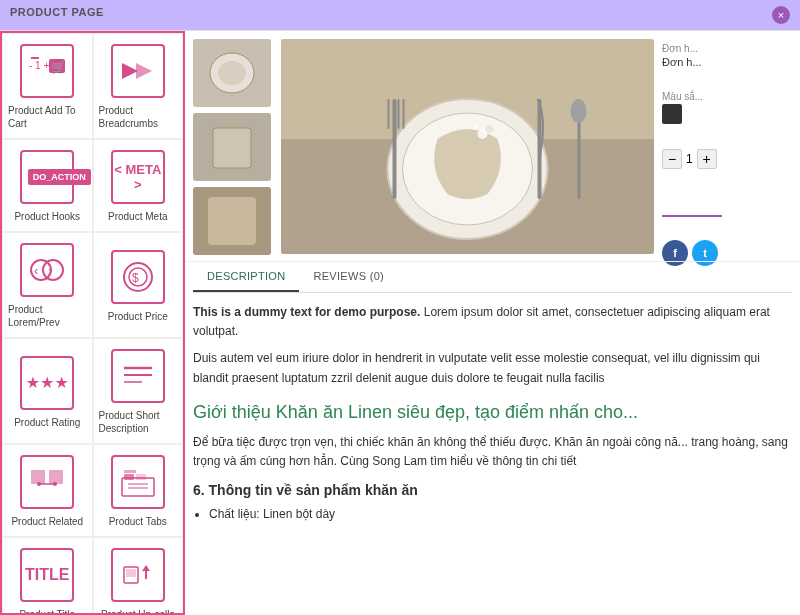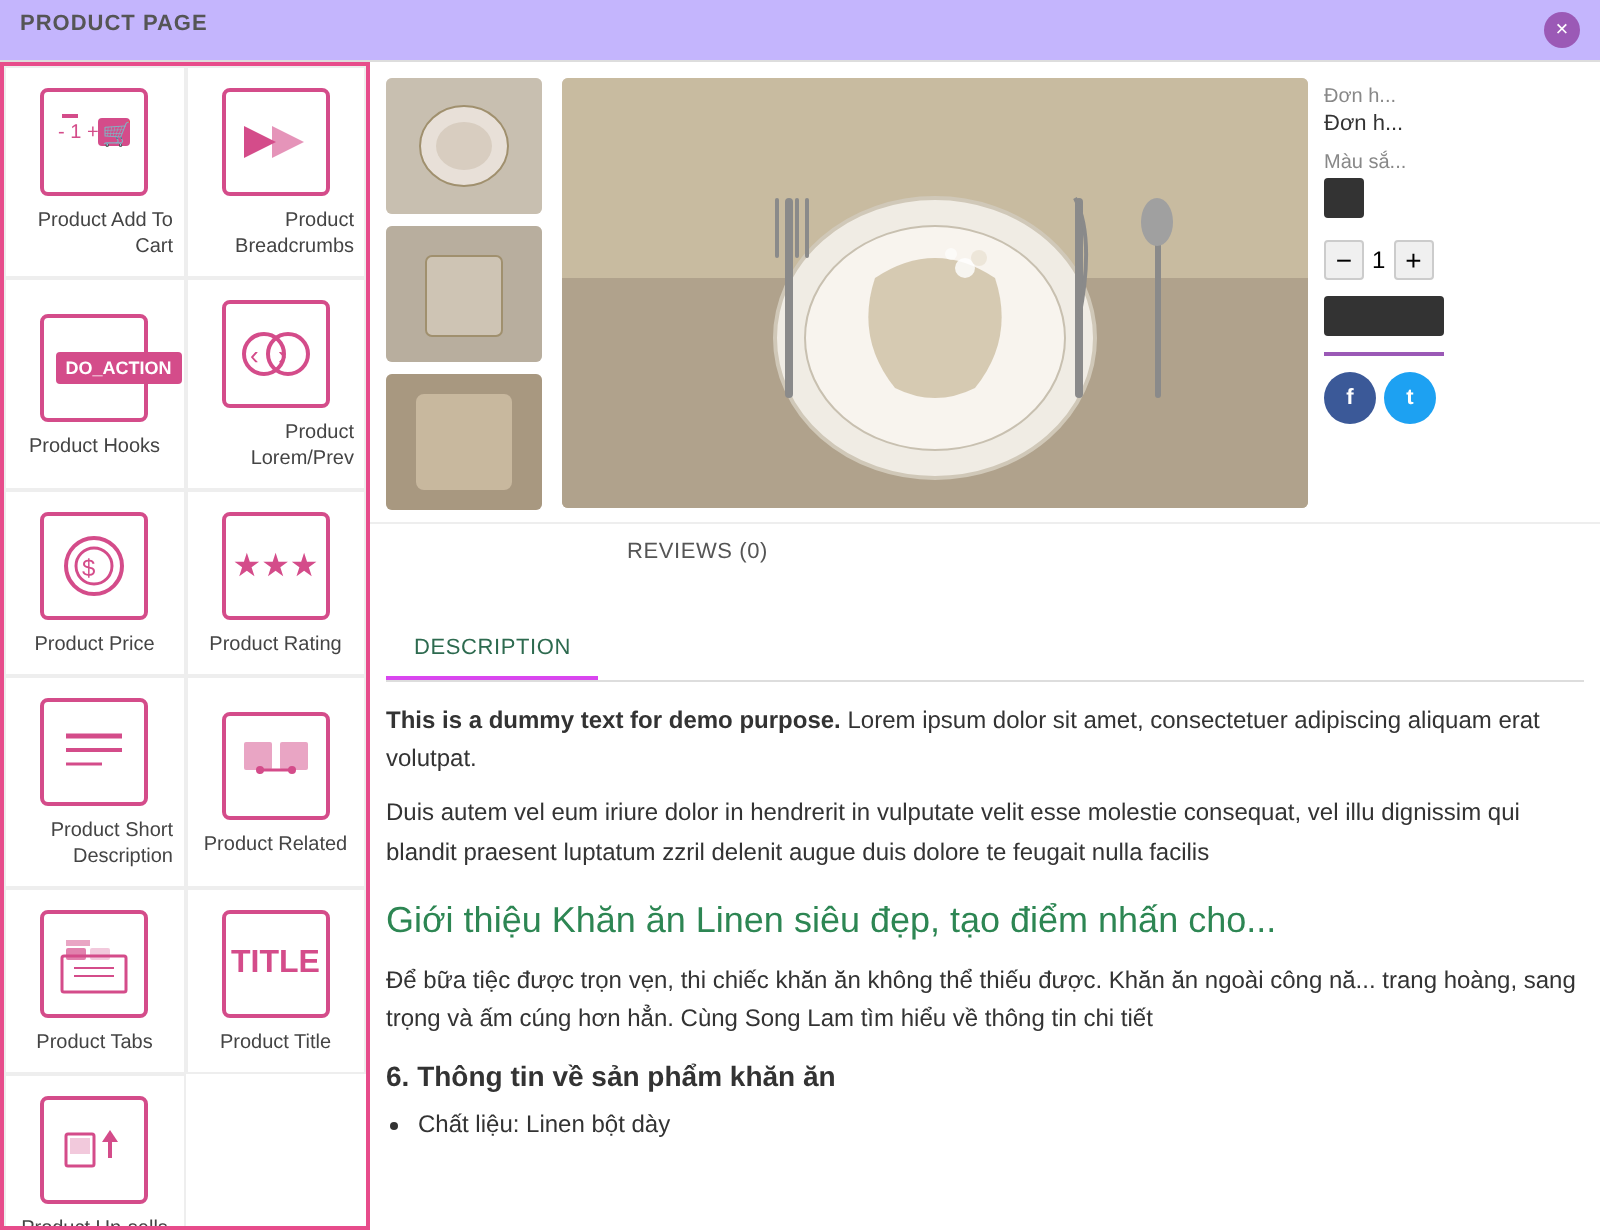--- a/index.html
+++ b/index.html
@@ -89,21 +89,21 @@
       font-size: 18px;
       background: #fff;
       position: relative;
     }
     .widget-icon.pink { border-color: #d44c8a; color: #d44c8a; }
 
     .widget-label {
       font-size: 10px;
       color: #444;
       line-height: 1.3;
-      text-align: right;
+      text-align: left;
     }
 
     
     .content-area {
       flex: 1;
       display: flex;
       flex-direction: column;
       overflow: hidden;
       background: #fff;
     }
@@ -146,21 +146,21 @@
       align-items: center;
       justify-content: center;
       overflow: hidden;
     }
 
     .right-info {
       width: 130px;
       padding: 4px 0;
       display: flex;
       flex-direction: column;
-      gap: 8px;
+      gap: 23px;
       font-size: 11px;
     }
 
     .info-label {
       font-size: 10px;
       color: #888;
       margin-bottom: 2px;
     }
 
     .color-swatch {
@@ -224,22 +224,21 @@
       padding: 8px 14px;
       font-size: 11px;
       color: #555;
       cursor: pointer;
       border-bottom: 2px solid transparent;
       text-transform: uppercase;
       letter-spacing: 0.3px;
     }
     .tab-btn.active {
       color: #2d6a4f;
-      border-bottom: 2px solid #d946ef;
-      margin-top: 48px;
+      border-bottom: 2px solid #404040;
     }
 
     .tab-content {
       padding: 10px 0;
       overflow-y: auto;
       max-height: 230px;
       font-size: 12px;
       color: #333;
       line-height: 1.6;
     }
@@ -305,20 +304,26 @@
         <span class="widget-label">Product Breadcrumbs</span>
       </div>
 
       <div class="widget-item">
         <div class="widget-icon pink">
           <div style="background:#d44c8a;color:white;font-size:9px;font-weight:bold;padding:3px 5px;border-radius:2px;margin-left:24px;">DO_ACTION</div>
         </div>
         <span class="widget-label">Product Hooks</span>
       </div>
 
+      <div class="widget-item">
+        <div class="widget-icon pink">
+          <span style="font-size:13px;font-weight:bold;color:#d44c8a;">&lt; META &gt;</span>
+        </div>
+        <span class="widget-label">Product Meta</span>
+      </div>
 
       <div class="widget-item">
         <div class="widget-icon pink">
           <svg width="40" height="32" viewBox="0 0 40 32">
             <circle cx="14" cy="16" r="10" fill="none" stroke="#d44c8a" stroke-width="2"></circle>
             <circle cx="26" cy="16" r="10" fill="none" stroke="#d44c8a" stroke-width="2"></circle>
             <text x="7" y="21" font-size="13" fill="#d44c8a">‹</text>
             <text x="21" y="21" font-size="13" fill="#d44c8a">›</text>
           </svg>
         </div>

